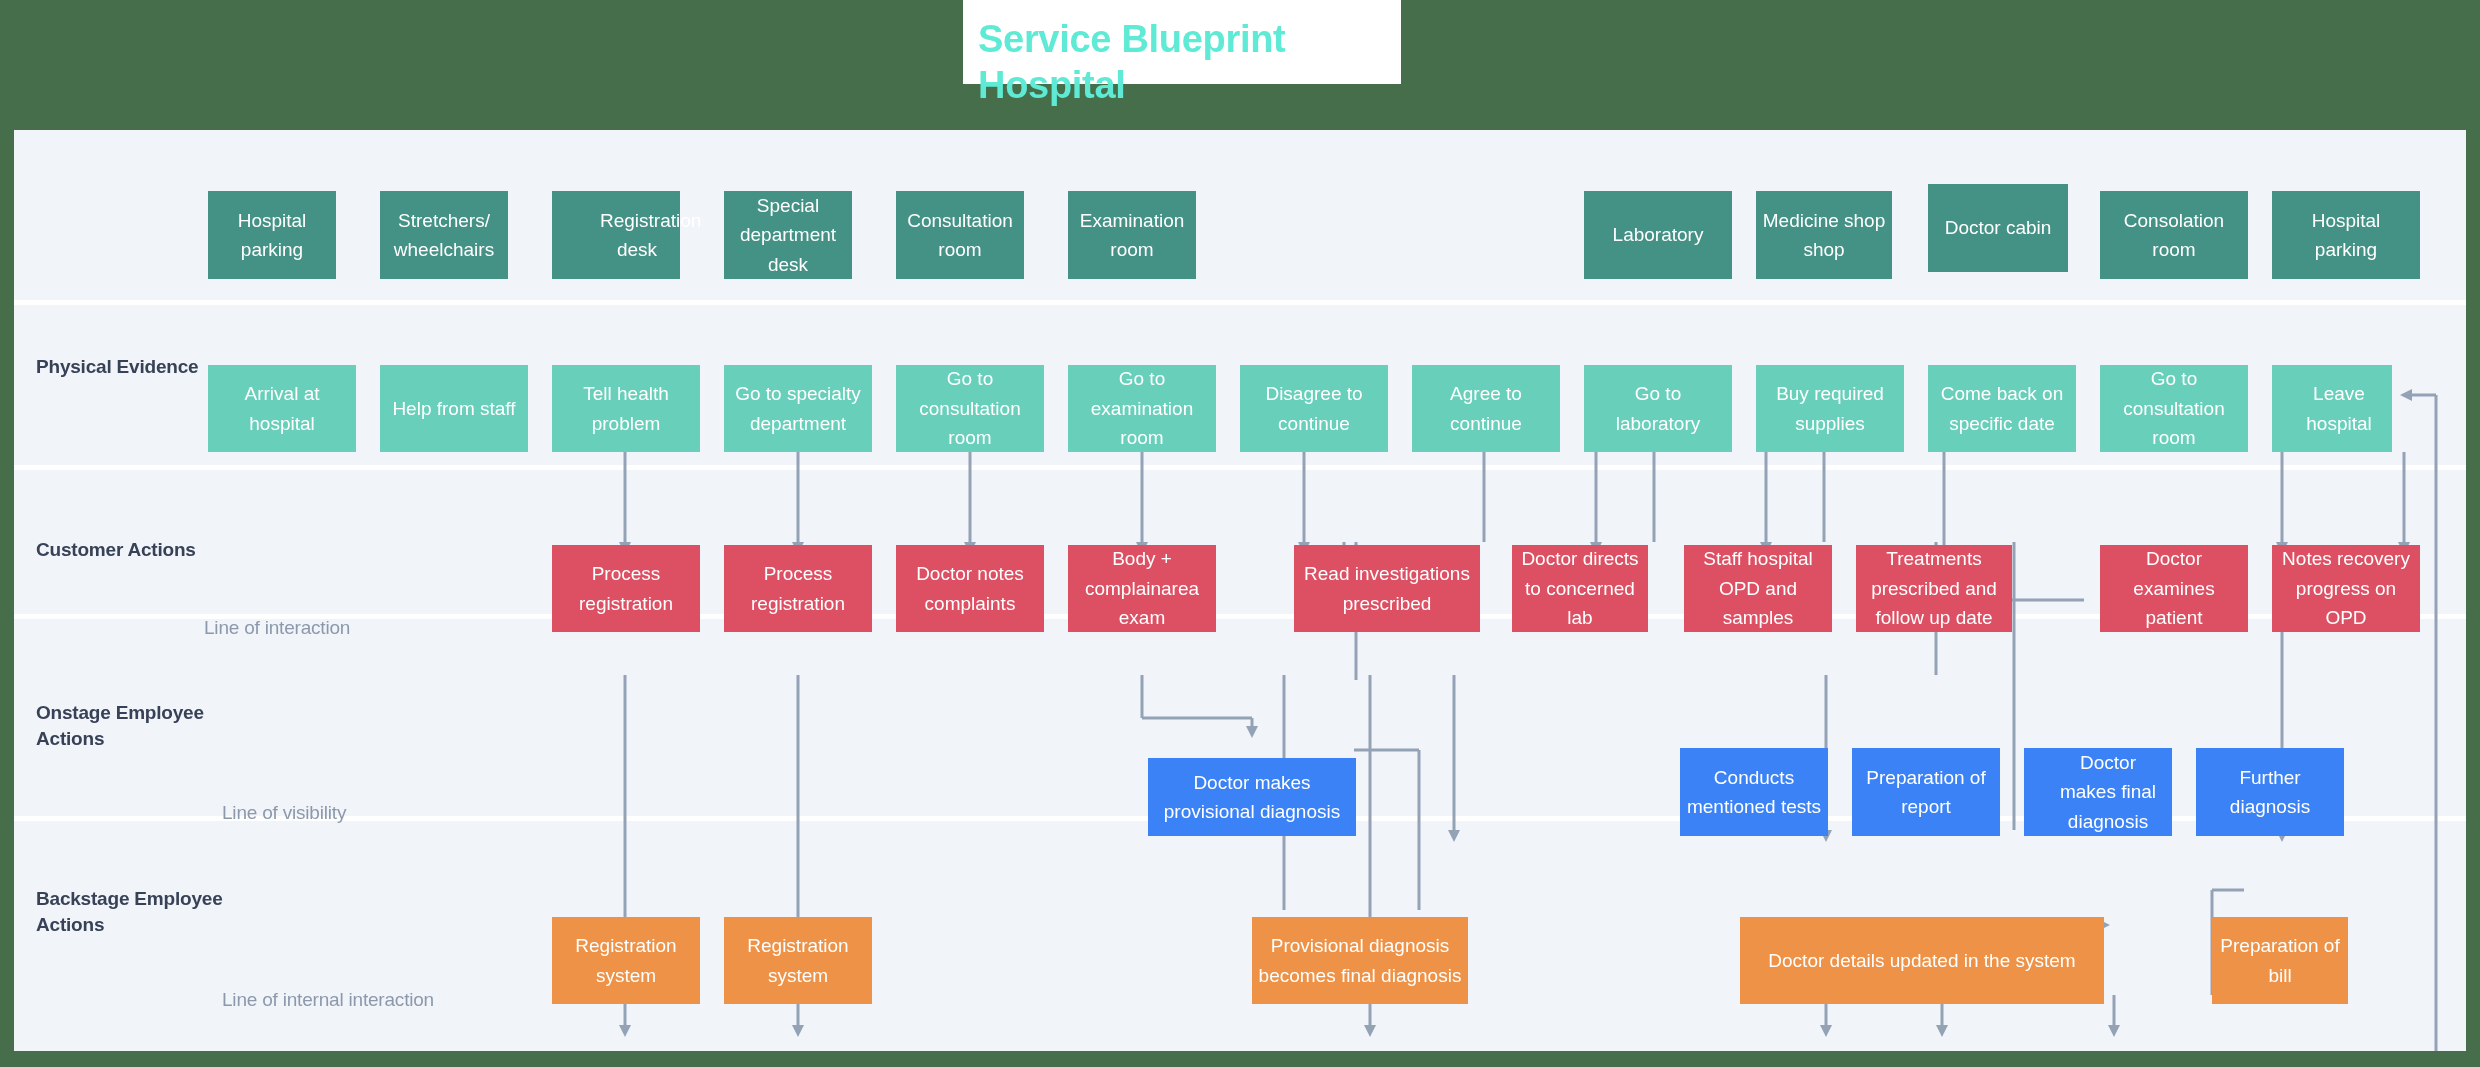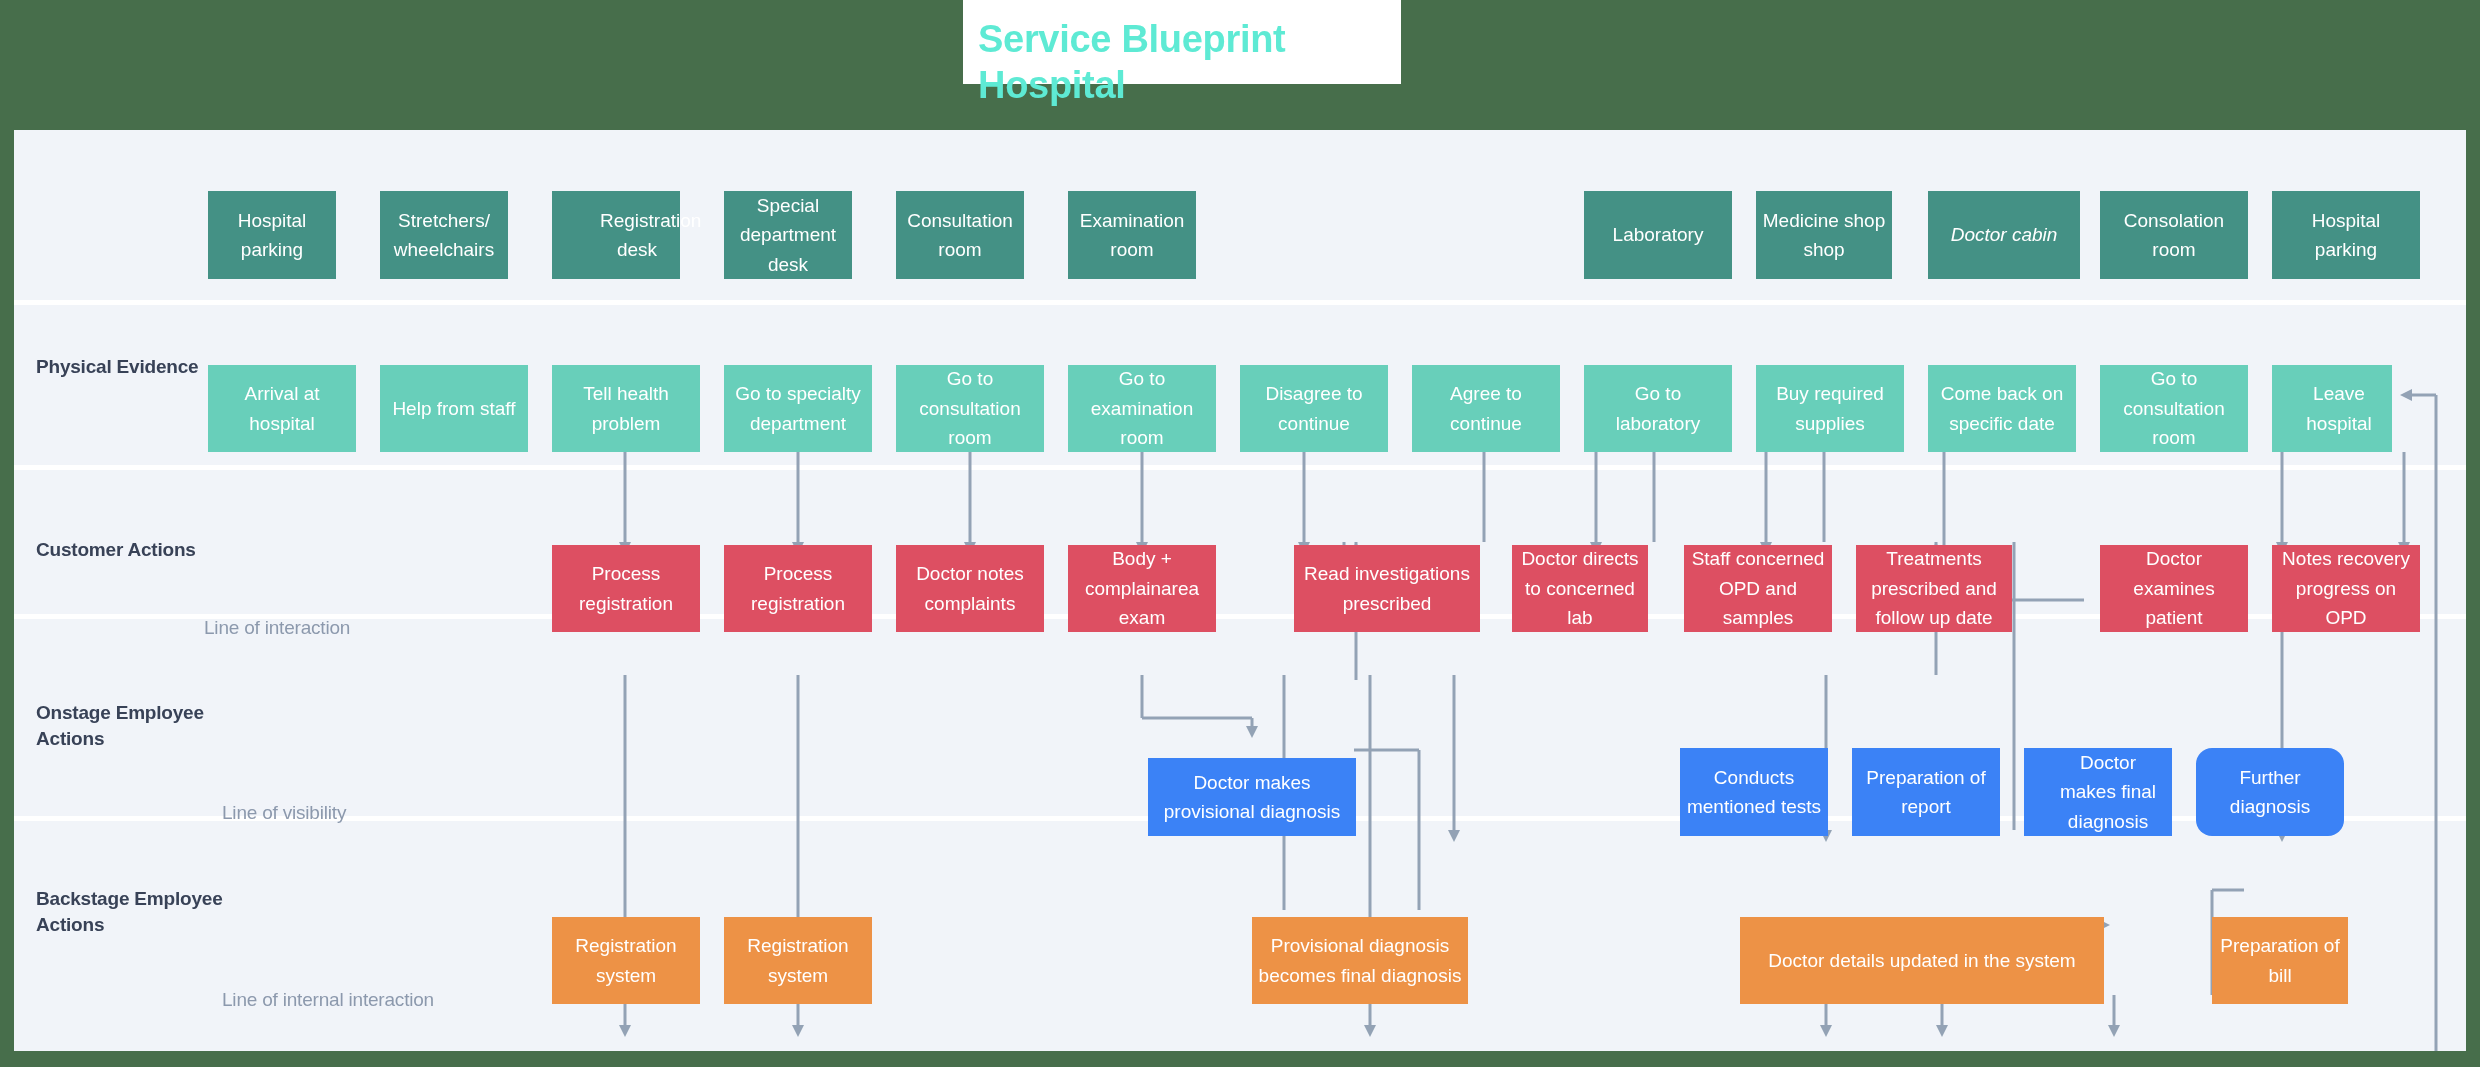--- a/index.html
+++ b/index.html
@@ -246,21 +246,21 @@
   </div>
 <div class="node n-evidence" style="left:1068px;top:191px;width:128px;height:88px;">
     <span>Examination room</span>
   </div>
 <div class="node n-evidence" style="left:1584px;top:191px;width:148px;height:88px;">
     <span>Laboratory</span>
   </div>
 <div class="node n-evidence" style="left:1756px;top:191px;width:136px;height:88px;">
     <span>Medicine shop shop</span>
   </div>
-<div class="node n-evidence" style="left:1928px;top:191px;width:152px;height:88px;font-style:italic;">
+<div class="node n-evidence" style="left:1928px;top:184px;width:140px;height:88px;">
     <span>Doctor cabin</span>
   </div>
 <div class="node n-evidence" style="left:2100px;top:191px;width:148px;height:88px;">
     <span>Consolation room</span>
   </div>
 <div class="node n-evidence" style="left:2272px;top:191px;width:148px;height:88px;">
     <span>Hospital parking</span>
   </div>
 
 <div class="node n-customer" style="left:208px;top:365px;width:148px;height:87px;">
@@ -315,21 +315,21 @@
 <div class="node n-onstage" style="left:1068px;top:545px;width:148px;height:87px;">
     <span>Body + complainarea exam</span>
   </div>
 <div class="node n-onstage" style="left:1294px;top:545px;width:186px;height:87px;">
     <span>Read investigations prescribed</span>
   </div>
 <div class="node n-onstage" style="left:1512px;top:545px;width:136px;height:87px;">
     <span>Doctor directs to concerned lab</span>
   </div>
 <div class="node n-onstage" style="left:1684px;top:545px;width:148px;height:87px;">
-    <span>Staff concerned OPD and samples</span>
+    <span>Staff hospital OPD and samples</span>
   </div>
 <div class="node n-onstage" style="left:1856px;top:545px;width:156px;height:87px;">
     <span>Treatments prescribed and follow up date</span>
   </div>
 <div class="node n-onstage" style="left:2100px;top:545px;width:148px;height:87px;">
     <span>Doctor examines patient</span>
   </div>
 <div class="node n-onstage" style="left:2272px;top:545px;width:148px;height:87px;">
     <span>Notes recovery progress on OPD</span>
   </div>
@@ -339,21 +339,21 @@
   </div>
 <div class="node n-backstage" style="left:1680px;top:748px;width:148px;height:88px;">
     <span>Conducts mentioned tests</span>
   </div>
 <div class="node n-backstage" style="left:1852px;top:748px;width:148px;height:88px;">
     <span>Preparation of report</span>
   </div>
 <div class="node n-backstage" style="left:2024px;top:748px;width:148px;height:88px;padding-left:26px;">
     <span>Doctor makes final diagnosis</span>
   </div>
-<div class="node n-backstage" style="left:2196px;top:748px;width:148px;height:88px;border-radius:16px;">
+<div class="node n-backstage" style="left:2196px;top:748px;width:148px;height:88px;">
     <span>Further diagnosis</span>
   </div>
 
 <div class="node n-support" style="left:552px;top:917px;width:148px;height:87px;">
     <span>Registration system</span>
   </div>
 <div class="node n-support" style="left:724px;top:917px;width:148px;height:87px;">
     <span>Registration system</span>
   </div>
 <div class="node n-support" style="left:1252px;top:917px;width:216px;height:87px;">

